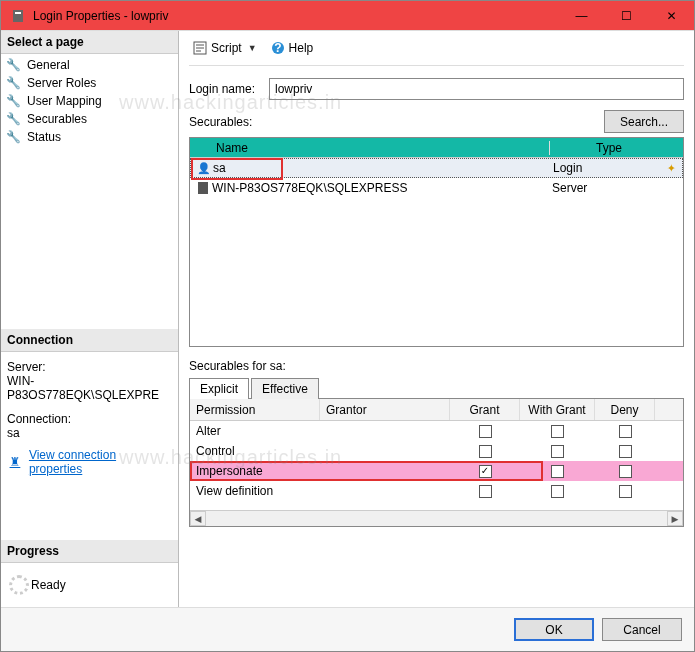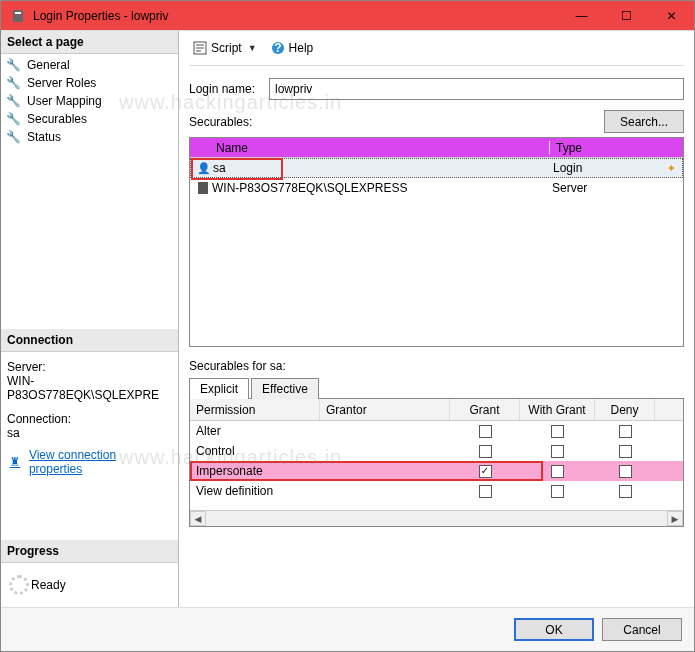--- a/index.html
+++ b/index.html
@@ -25,23 +25,23 @@
 .content { flex:1; display:flex; flex-direction:column; padding: 8px 10px 10px 10px; min-width:0;}
 .toolbar { display:flex; align-items:center; gap:6px; padding-bottom:8px; border-bottom:1px solid #ddd;}
 .tbtn { display:flex;align-items:center;gap:4px; padding:2px 4px;}
 .formrow { display:flex; align-items:center; gap:10px; margin:12px 0 10px 0;}
 .formrow .lab { width:70px; }
 .textbox { flex:1; border:1px solid #888; padding:10px 5px; background:#fff; height:22px;}
 .sec-lab-row { display:flex; align-items:center;}
 .sec-lab-row .spacer { flex:1; }
 .btn { border:1px solid #888; background:#e1e1e1; padding:3px 14px; min-width:80px; text-align:center; height:23px;}
 .secure-list { border:1px solid #888; height:210px; margin-top:4px; background:#fff; overflow:hidden; position:relative;}
-.sl-head { display:flex; background:#d946ef; border-bottom:1px solid #ccc; height:20px; align-items:center;}
+.sl-head { display:flex; background:#14b8a6; border-bottom:1px solid #ccc; height:20px; align-items:center;}
 .sl-head .c1 { width:360px; padding-left:26px; border-right:1px solid #ddd;}
-.sl-head .c2 { flex:1; padding-left:6px;}
+.sl-head .c2 { flex:1; padding-left:6px;margin-left:40px;}
 .sl-row { display:flex; align-items:center; height:20px; padding-left:4px;}
 .sl-row .ic { width:18px; display:flex;justify-content:center;}
 .sl-row .c1t { width:340px; }
 .sl-row .c2t { flex:1; }
 .sl-row.sel { background:#e9eef5; border:1px dotted #555; }
 .sl-row .redbox { position:absolute; border:2px solid #e03030; pointer-events:none;}
 .perm-label { margin-top:12px; }
 .tabs { display:flex; border-bottom:1px solid #888; margin-top:4px;}
 .tab { border:1px solid #888; border-bottom:none; padding:3px 10px; background:#fff; position:relative; top:1px; margin-right:2px;}
 .tab.active { background:#fff; }

